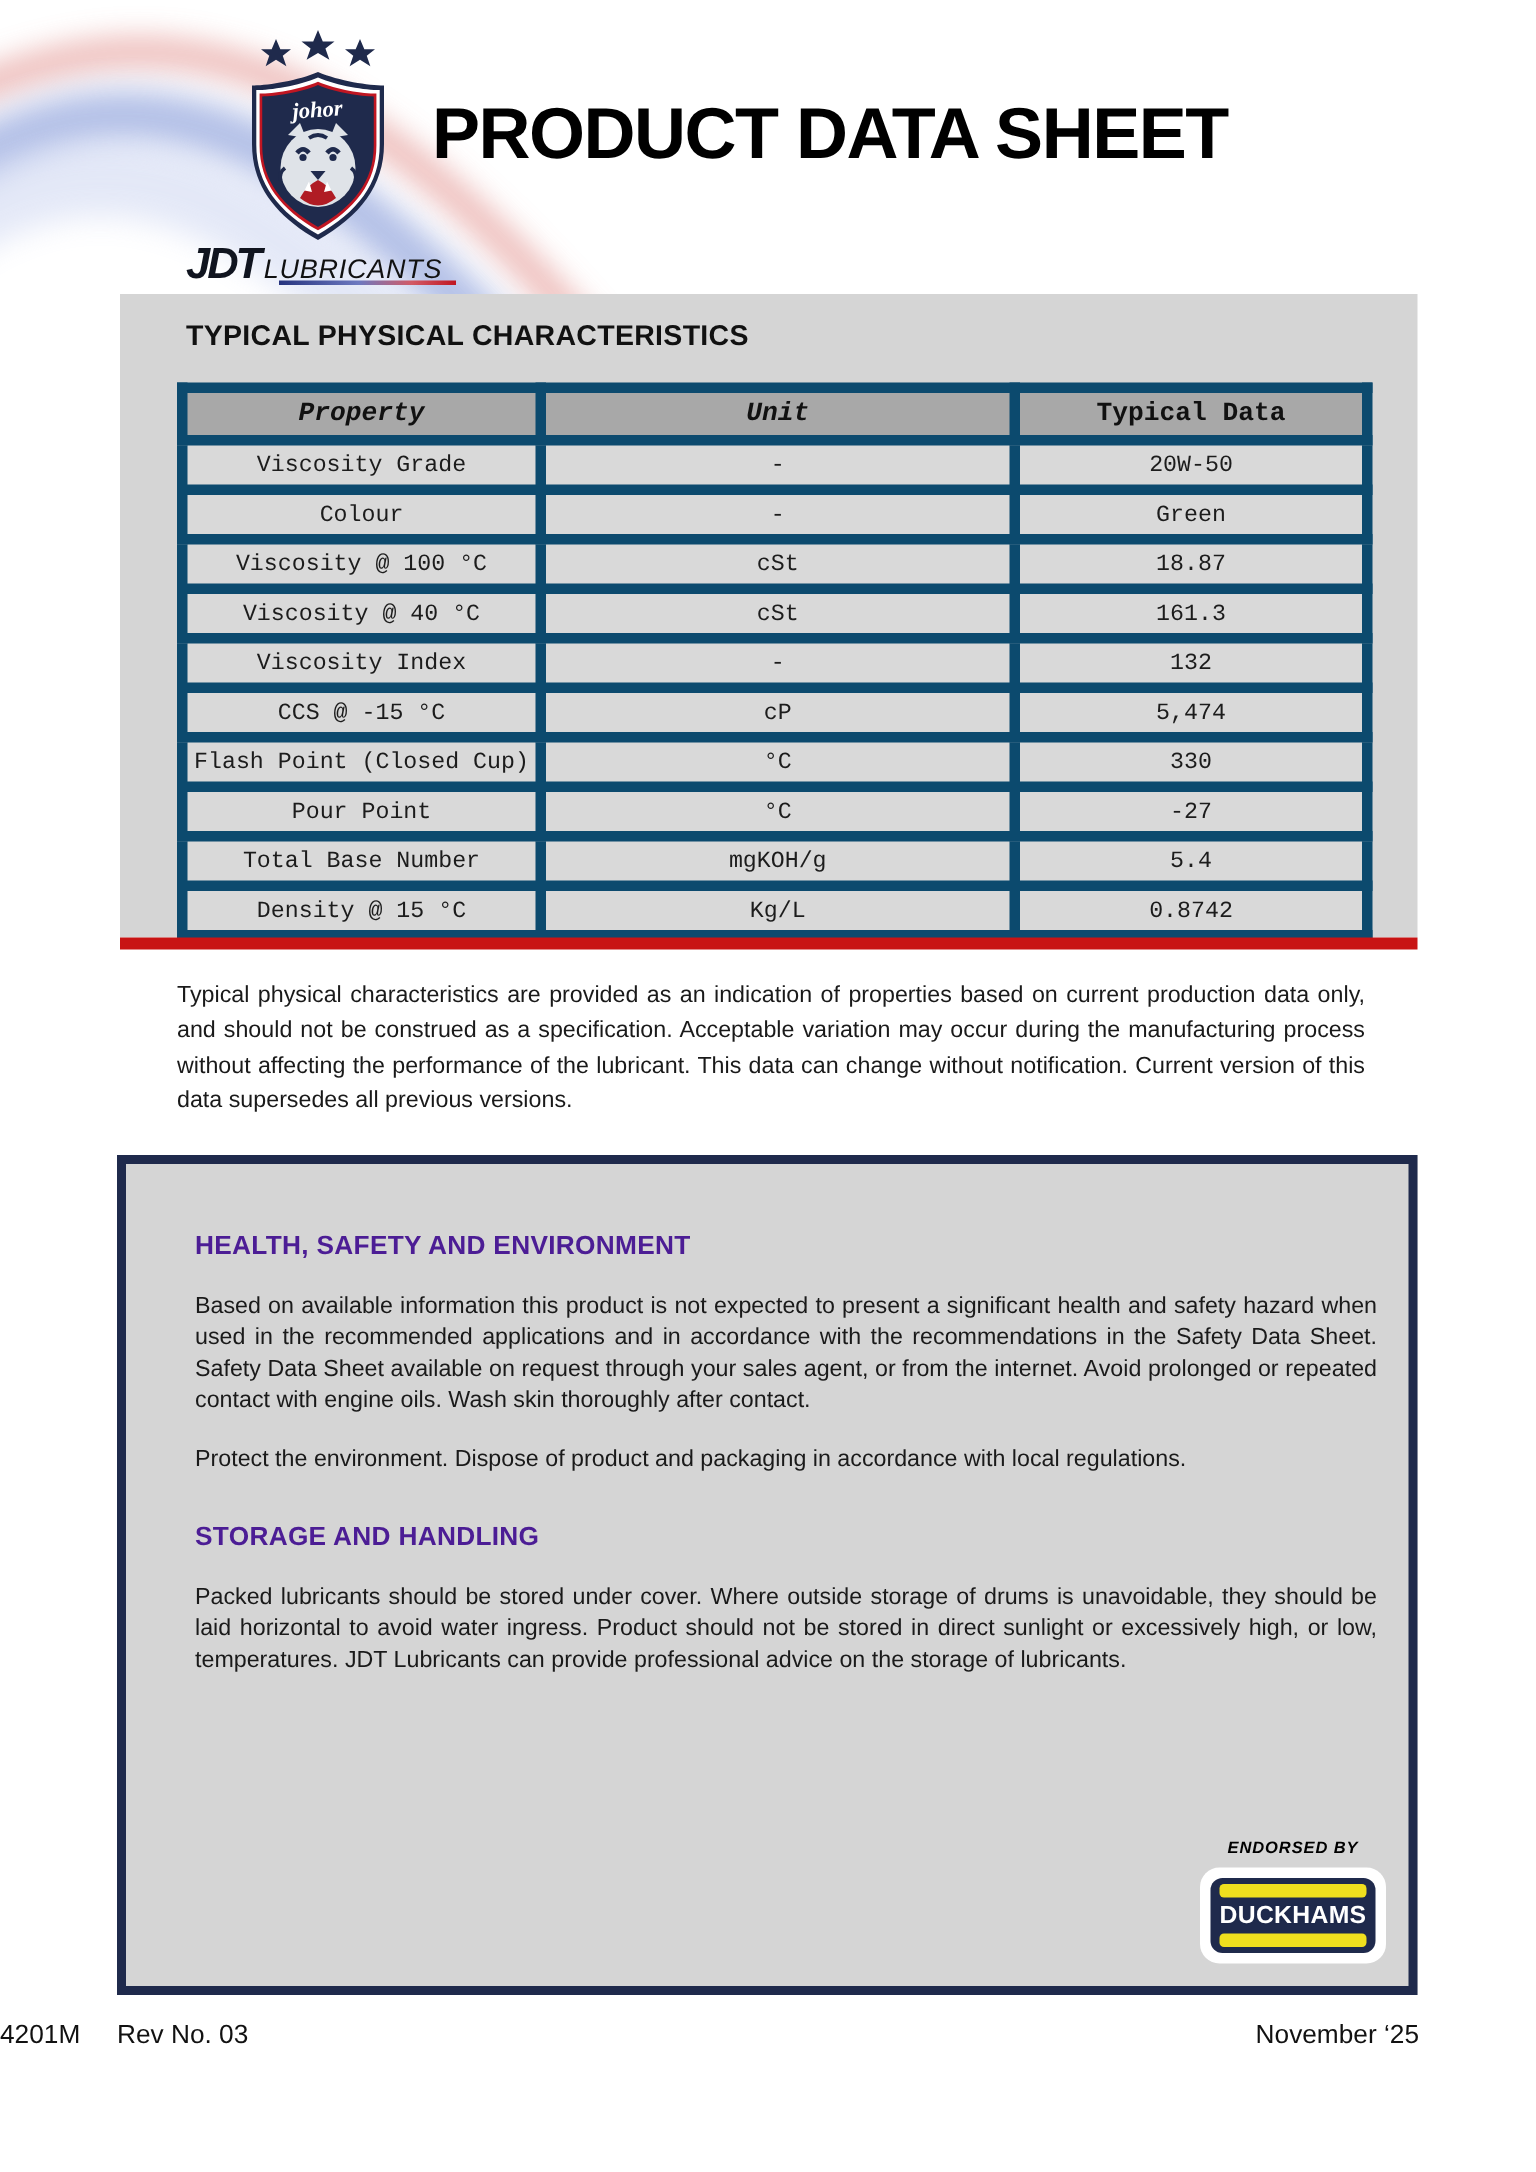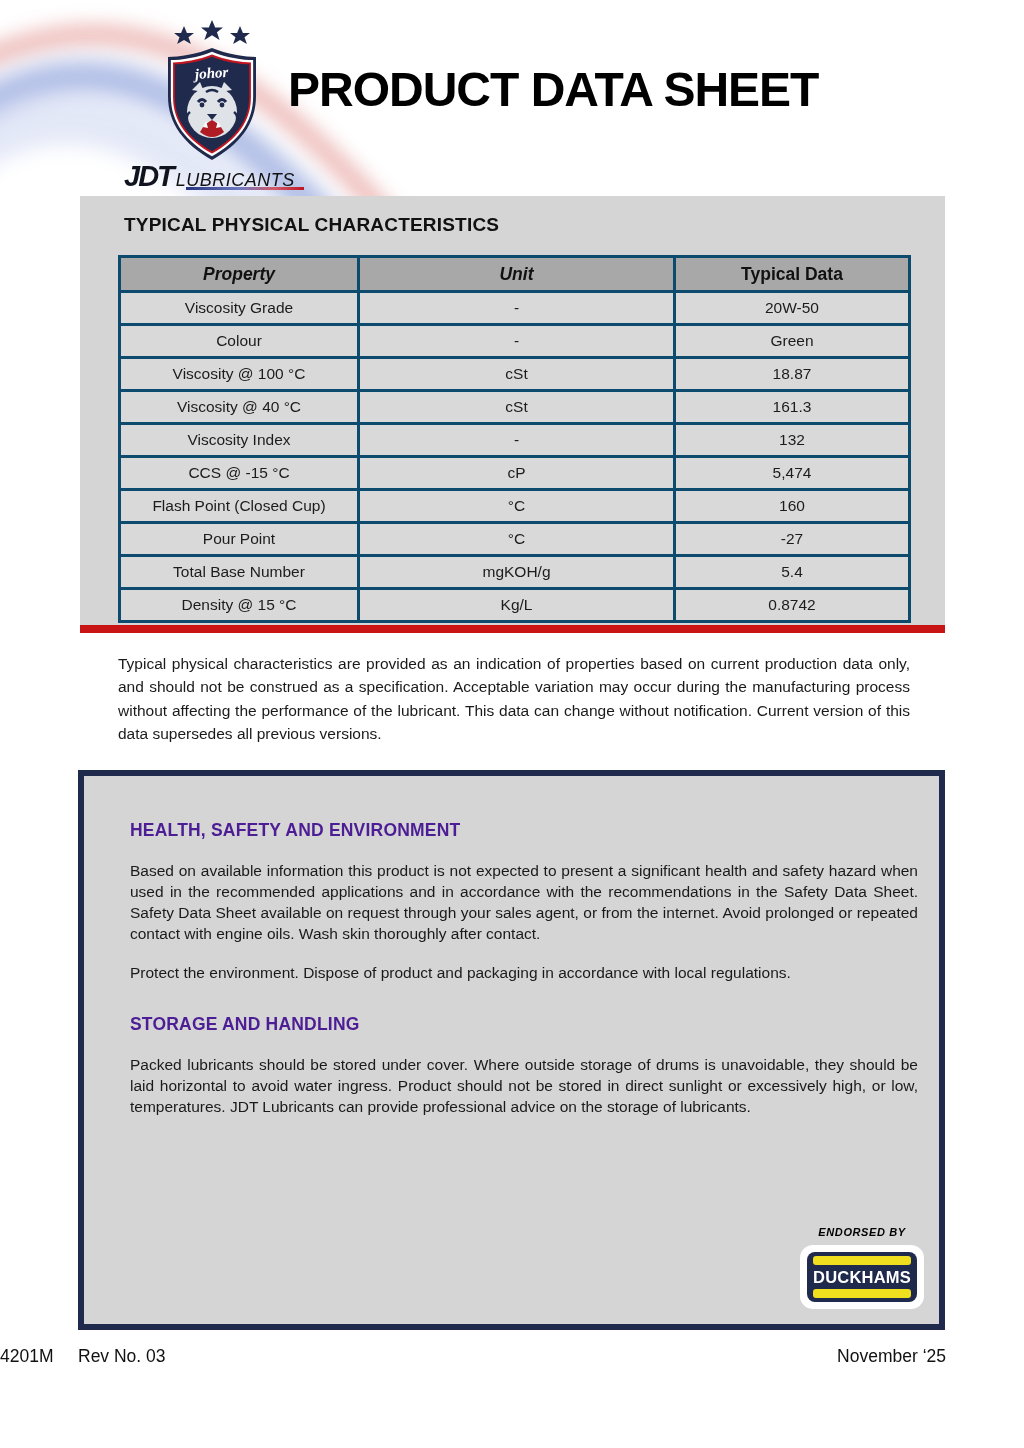--- a/index.html
+++ b/index.html
@@ -37,21 +37,21 @@
     letter-spacing:0.2px;
   }
   table.char-table {
     position:absolute; left:118px; top:255px; width:790px;
     border-collapse:collapse; table-layout:fixed;
   }
   .char-table col.c1 { width:239px; }
   .char-table col.c2 { width:316px; }
   .char-table col.c3 { width:235px; }
   .char-table th, .char-table td {
-    border:3px solid #0c4a6e; text-align:center; vertical-align:middle;
+    border:7px solid #0c4a6e; text-align:center; vertical-align:middle;font-family:Liberation Mono, monospace;
   }
   .char-table th {
     height:35px; background:#a8a8a8; font-size:17.5px; font-weight:bold; color:#111;
   }
   .char-table th.th-italic { font-style:italic; }
   .char-table td { height:33px; background:#d9d9d9; font-size:15.5px; color:#1c1c1c; }
 
   .disclaimer {
     position:absolute; left:118px; top:652px; width:792px;
     font-size:15.5px; line-height:1.5; text-align:justify; color:#1a1a1a;
@@ -203,21 +203,21 @@
           <td>132</td>
         </tr>
         <tr>
           <td>CCS @ -15 °C</td>
           <td>cP</td>
           <td>5,474</td>
         </tr>
         <tr>
           <td>Flash Point (Closed Cup)</td>
           <td>°C</td>
-          <td>160</td>
+          <td>330</td>
         </tr>
         <tr>
           <td>Pour Point</td>
           <td>°C</td>
           <td>-27</td>
         </tr>
         <tr>
           <td>Total Base Number</td>
           <td>mgKOH/g</td>
           <td>5.4</td>

